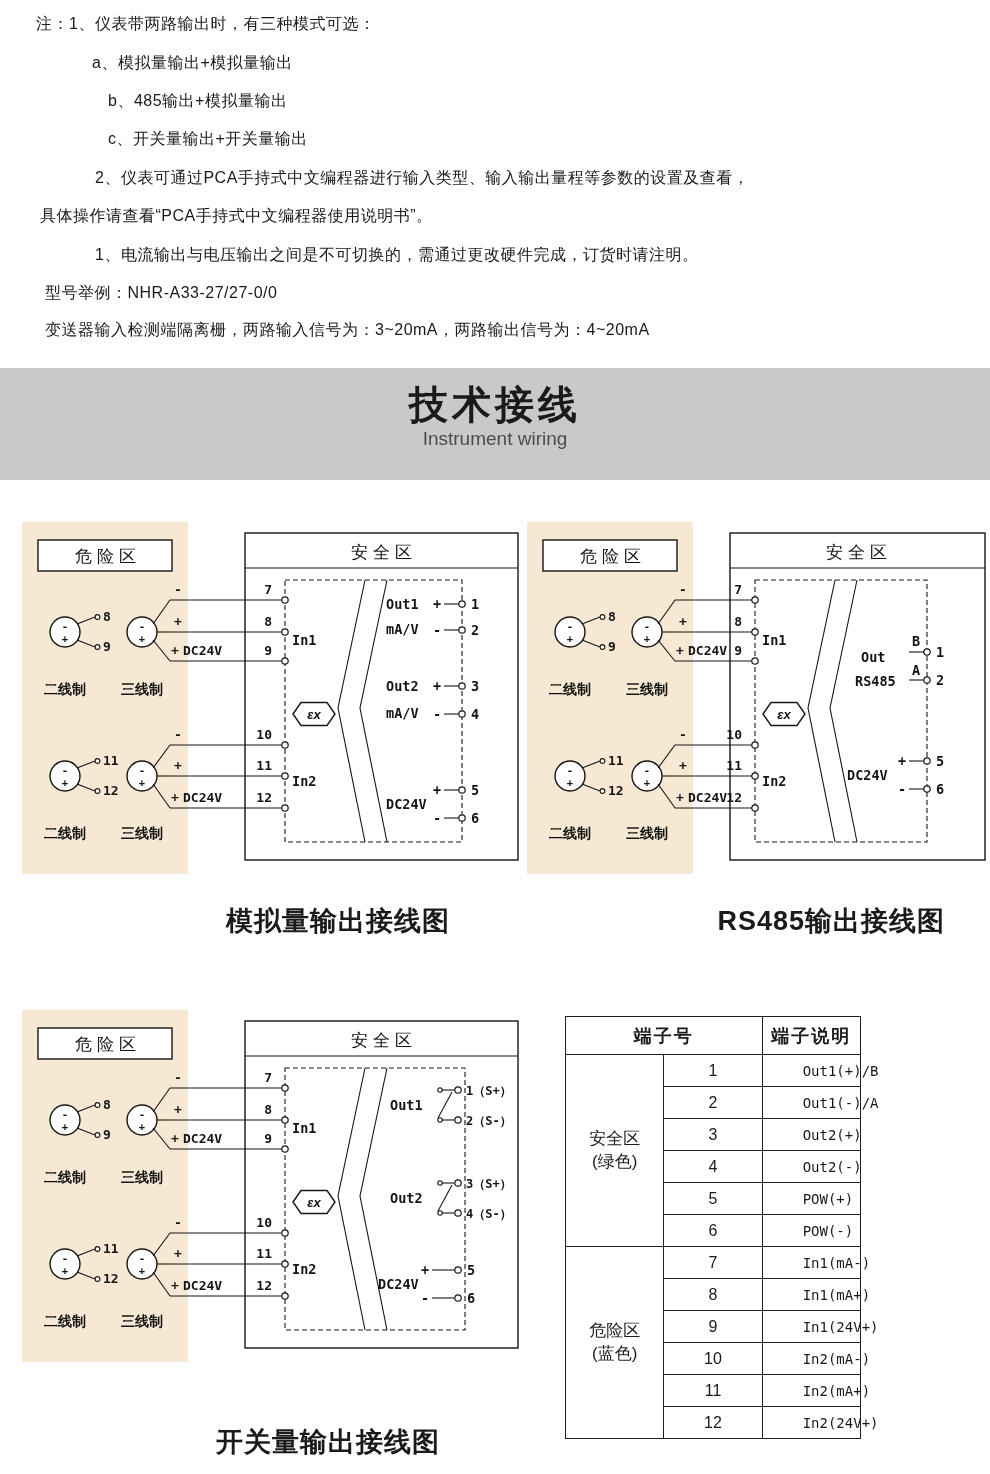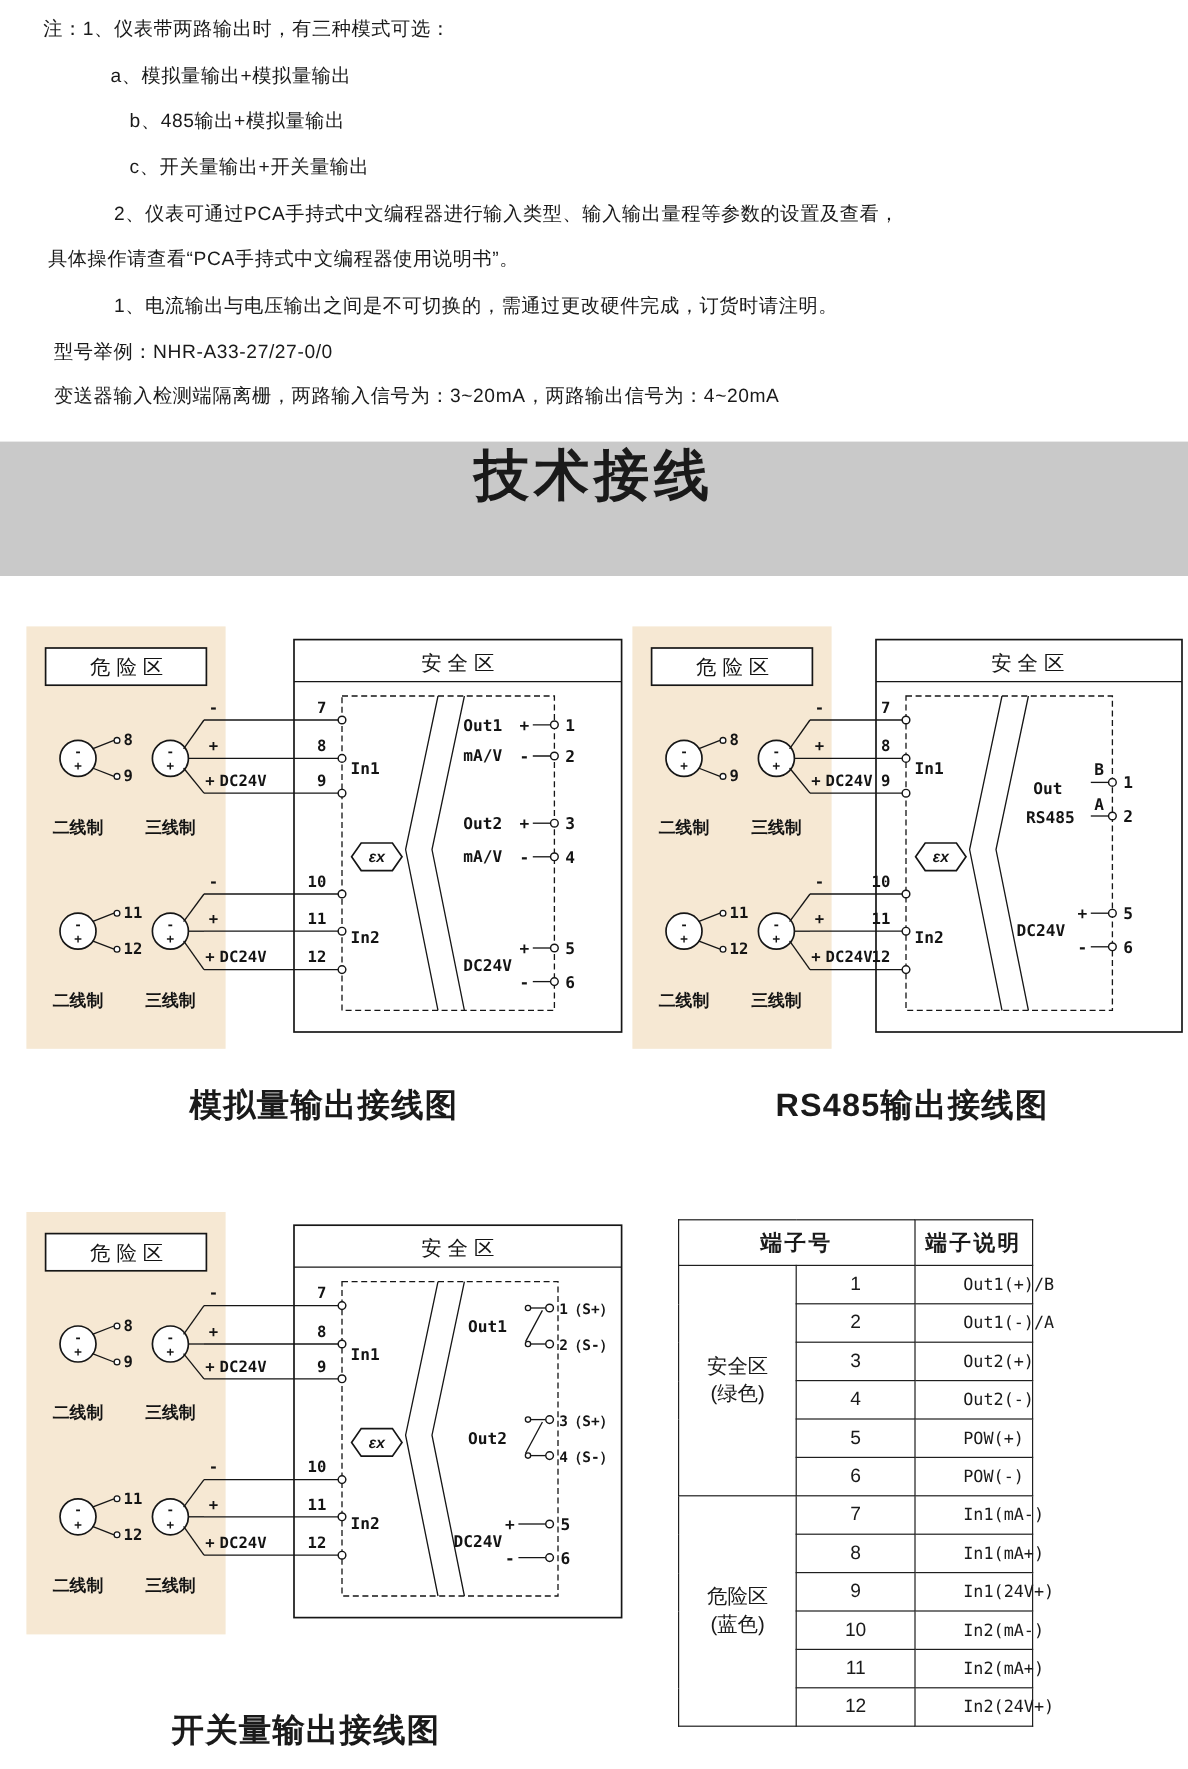--- a/index.html
+++ b/index.html
@@ -8,24 +8,24 @@
     width:990px;height:1474px;position:relative;overflow:hidden;
     font-family:"Liberation Sans","DejaVu Sans",sans-serif;
     color:var(--ink,#1a1a1a);
   }
   .abs{position:absolute}
   
   .note{font-size:16px;font-weight:normal;white-space:nowrap;letter-spacing:.5px}
   
   .banner{position:absolute;left:0;top:368px;width:990px;height:112px;
     background:var(--banner_bg,#c9c9c9);text-align:center}
-  .banner-title{font-size:46px;font-weight:bold;letter-spacing:4px;padding-top:3px;line-height:1.1}
+  .banner-title{font-size:39px;font-weight:bold;letter-spacing:4px;padding-top:16px;line-height:1.1}
   .banner-sub{font-size:19px;color:#4c4c4c;margin-top:1px}
   
-  .caption{position:absolute;font-size:27px;font-weight:bold;text-align:center;letter-spacing:1px}
+  .caption{position:absolute;font-size:27px;font-weight:bold;text-align:right;letter-spacing:1px}
   
   svg text{fill:#141414}
   .cn{font-size:17px;letter-spacing:5px;font-family:"Liberation Sans","DejaVu Sans",sans-serif}
   .cnb{font-size:14px;font-weight:bold}
   .m{font-family:"DejaVu Sans Mono",monospace;font-size:13.5px;font-weight:bold}
   .m2{font-family:"DejaVu Sans Mono",monospace;font-size:13px;font-weight:bold}
   .pm{font-family:"DejaVu Sans Mono",monospace;font-size:10.5px;font-weight:bold}
   .sw{font-family:"DejaVu Sans Mono",monospace;font-size:12px;font-weight:bold}
   .ex{font-size:13px;font-weight:bold;font-style:italic}
   line,polyline{stroke:#161616;stroke-width:1.1;fill:none}
@@ -55,20 +55,21 @@
   <div class="abs note" style="left:108px;top:129px">c、开关量输出+开关量输出</div>
   <div class="abs note" style="left:95px;top:168px">2、仪表可通过PCA手持式中文编程器进行输入类型、输入输出量程等参数的设置及查看，</div>
   <div class="abs note" style="left:40px;top:206px">具体操作请查看“PCA手持式中文编程器使用说明书”。</div>
   <div class="abs note" style="left:95px;top:245px">1、电流输出与电压输出之间是不可切换的，需通过更改硬件完成，订货时请注明。</div>
   <div class="abs note" style="left:45px;top:283px">型号举例：NHR-A33-27/27-0/0</div>
   <div class="abs note" style="left:45px;top:320px">变送器输入检测端隔离栅，两路输入信号为：3~20mA，两路输出信号为：4~20mA</div>
 </div>
 
 <div class="banner">
   <div class="banner-title">技术接线</div>
+  <div class="banner-sub">Instrument wiring</div>
 </div>
 
 <svg class="abs" style="left:0;top:518px" width="990" height="956" viewBox="0 0 990 956">
   <defs>
 
     <g id="exsym">
       <polygon class="box" points="-21,0 -13,-11.5 13,-11.5 21,0 13,11.5 -13,11.5"></polygon>
       <text class="ex" x="0" y="4.5" text-anchor="middle">εx</text>
     </g>
 

